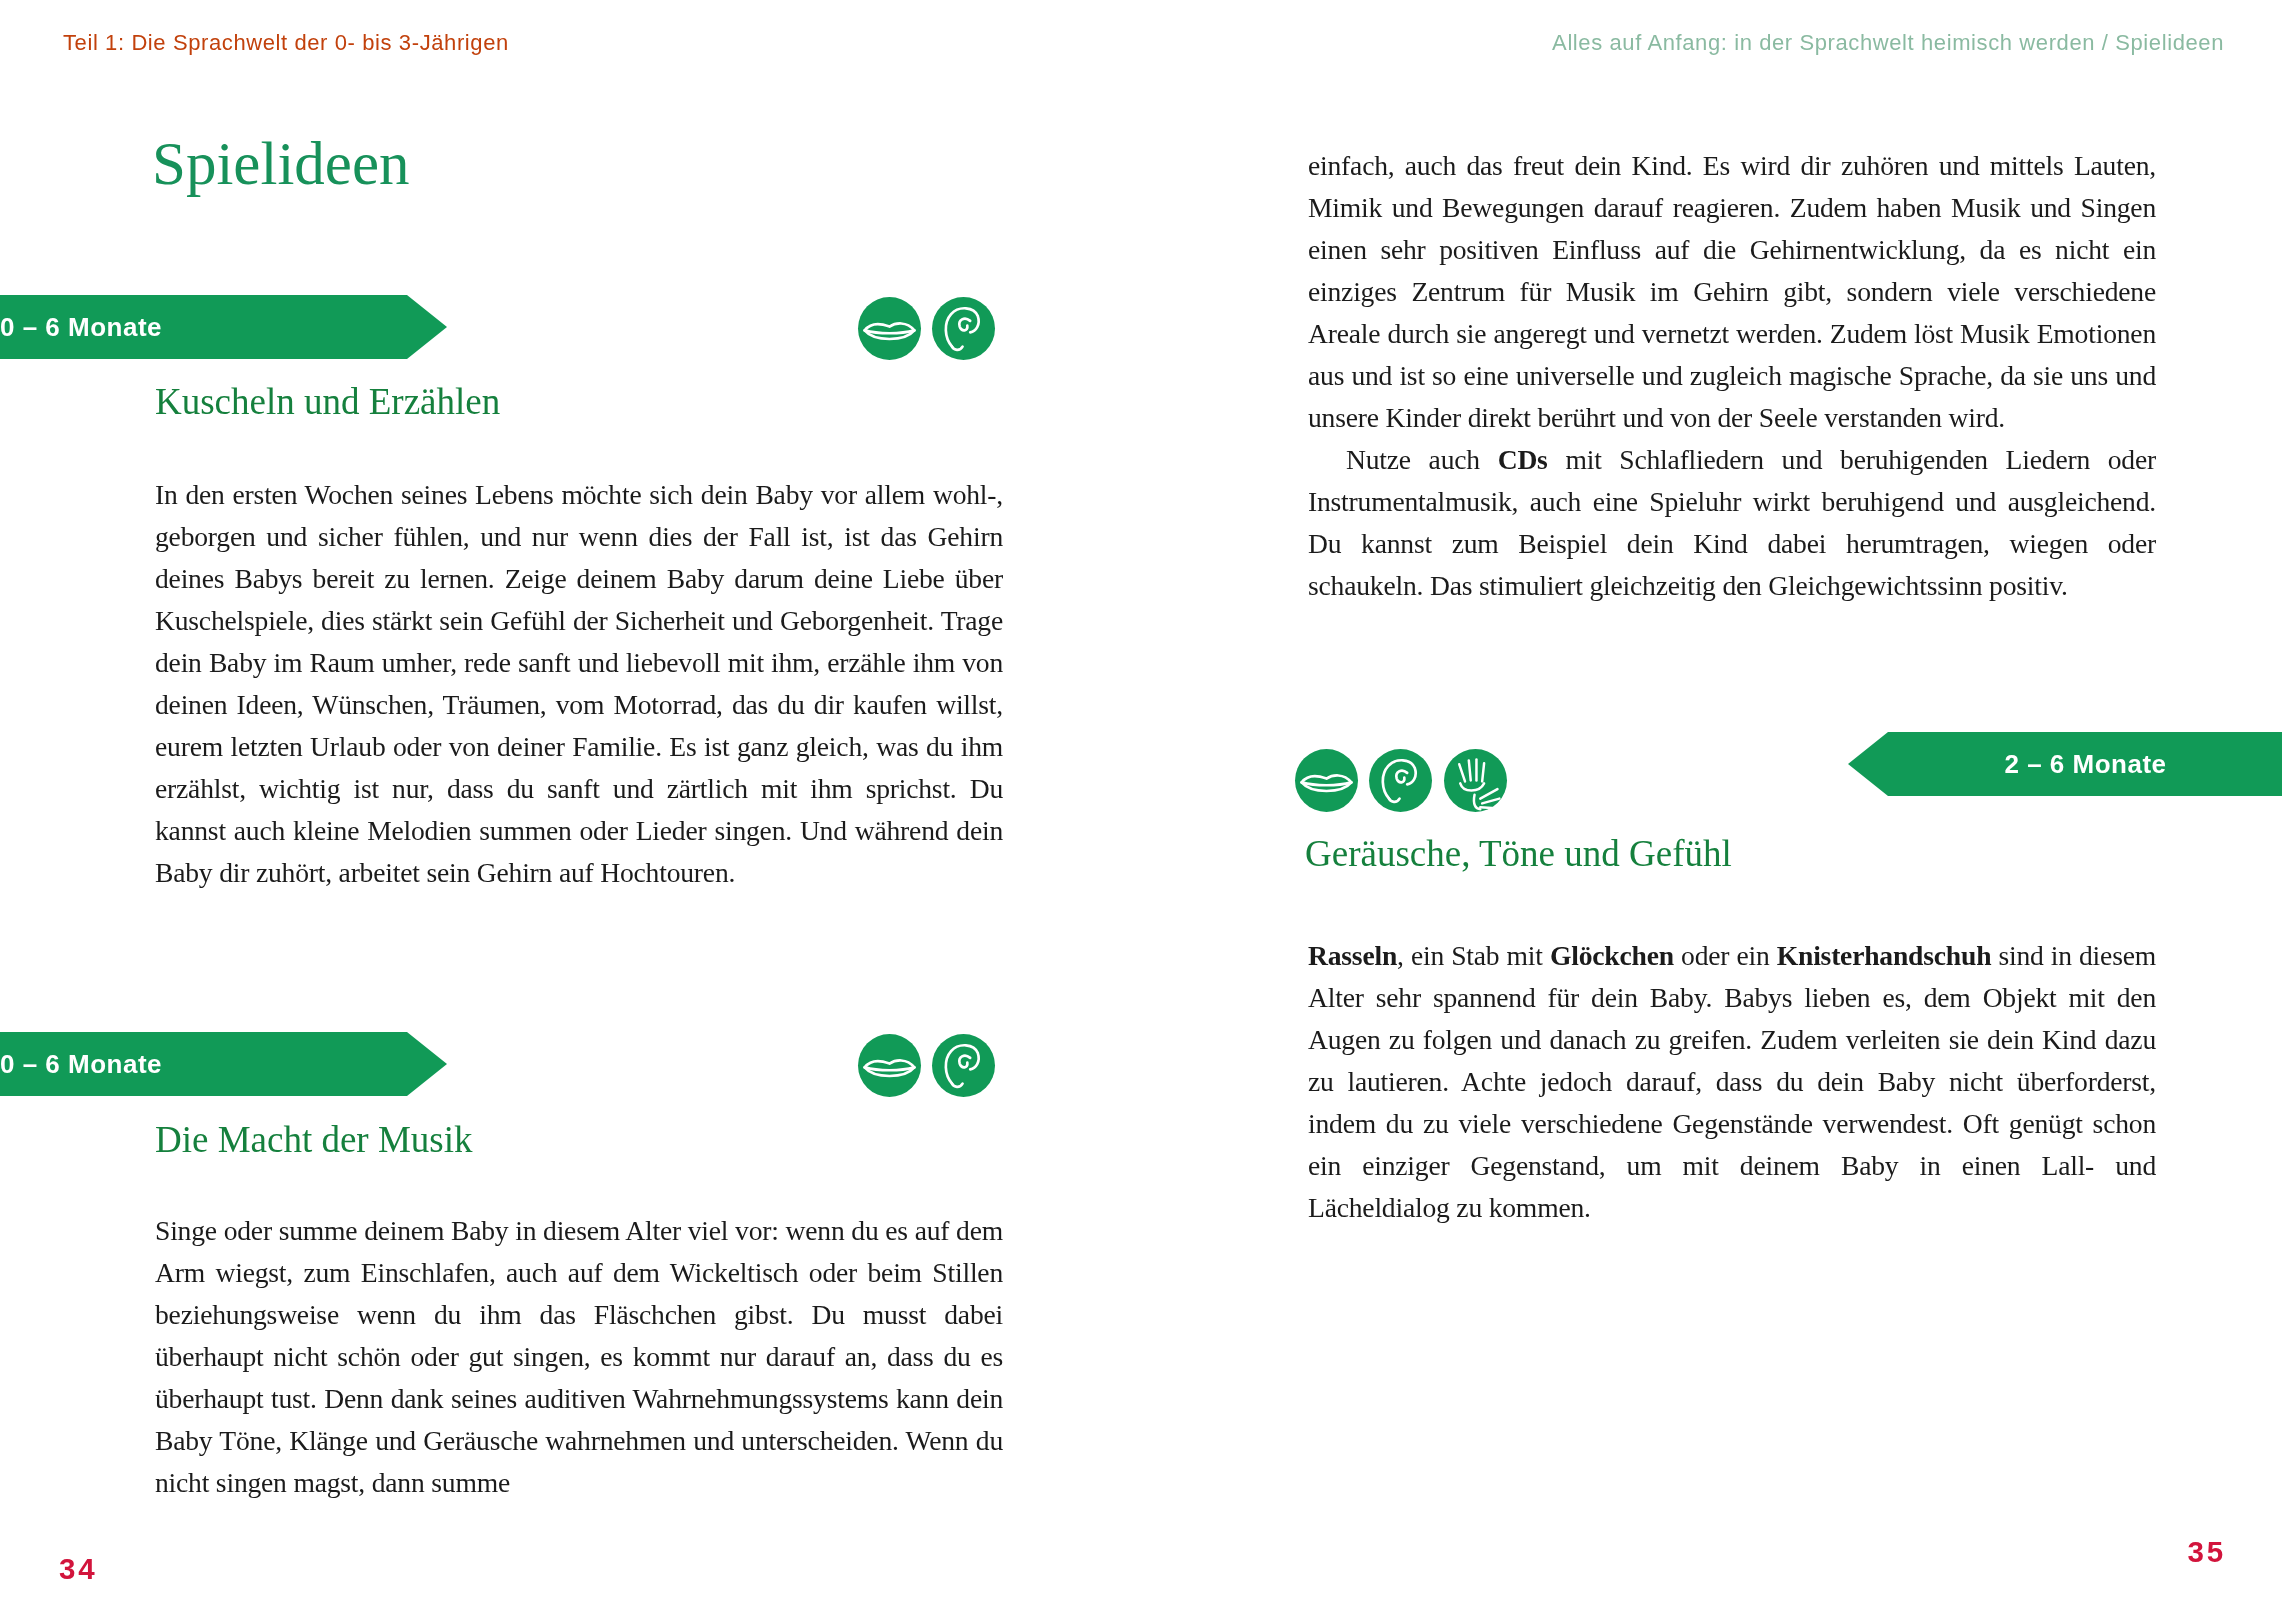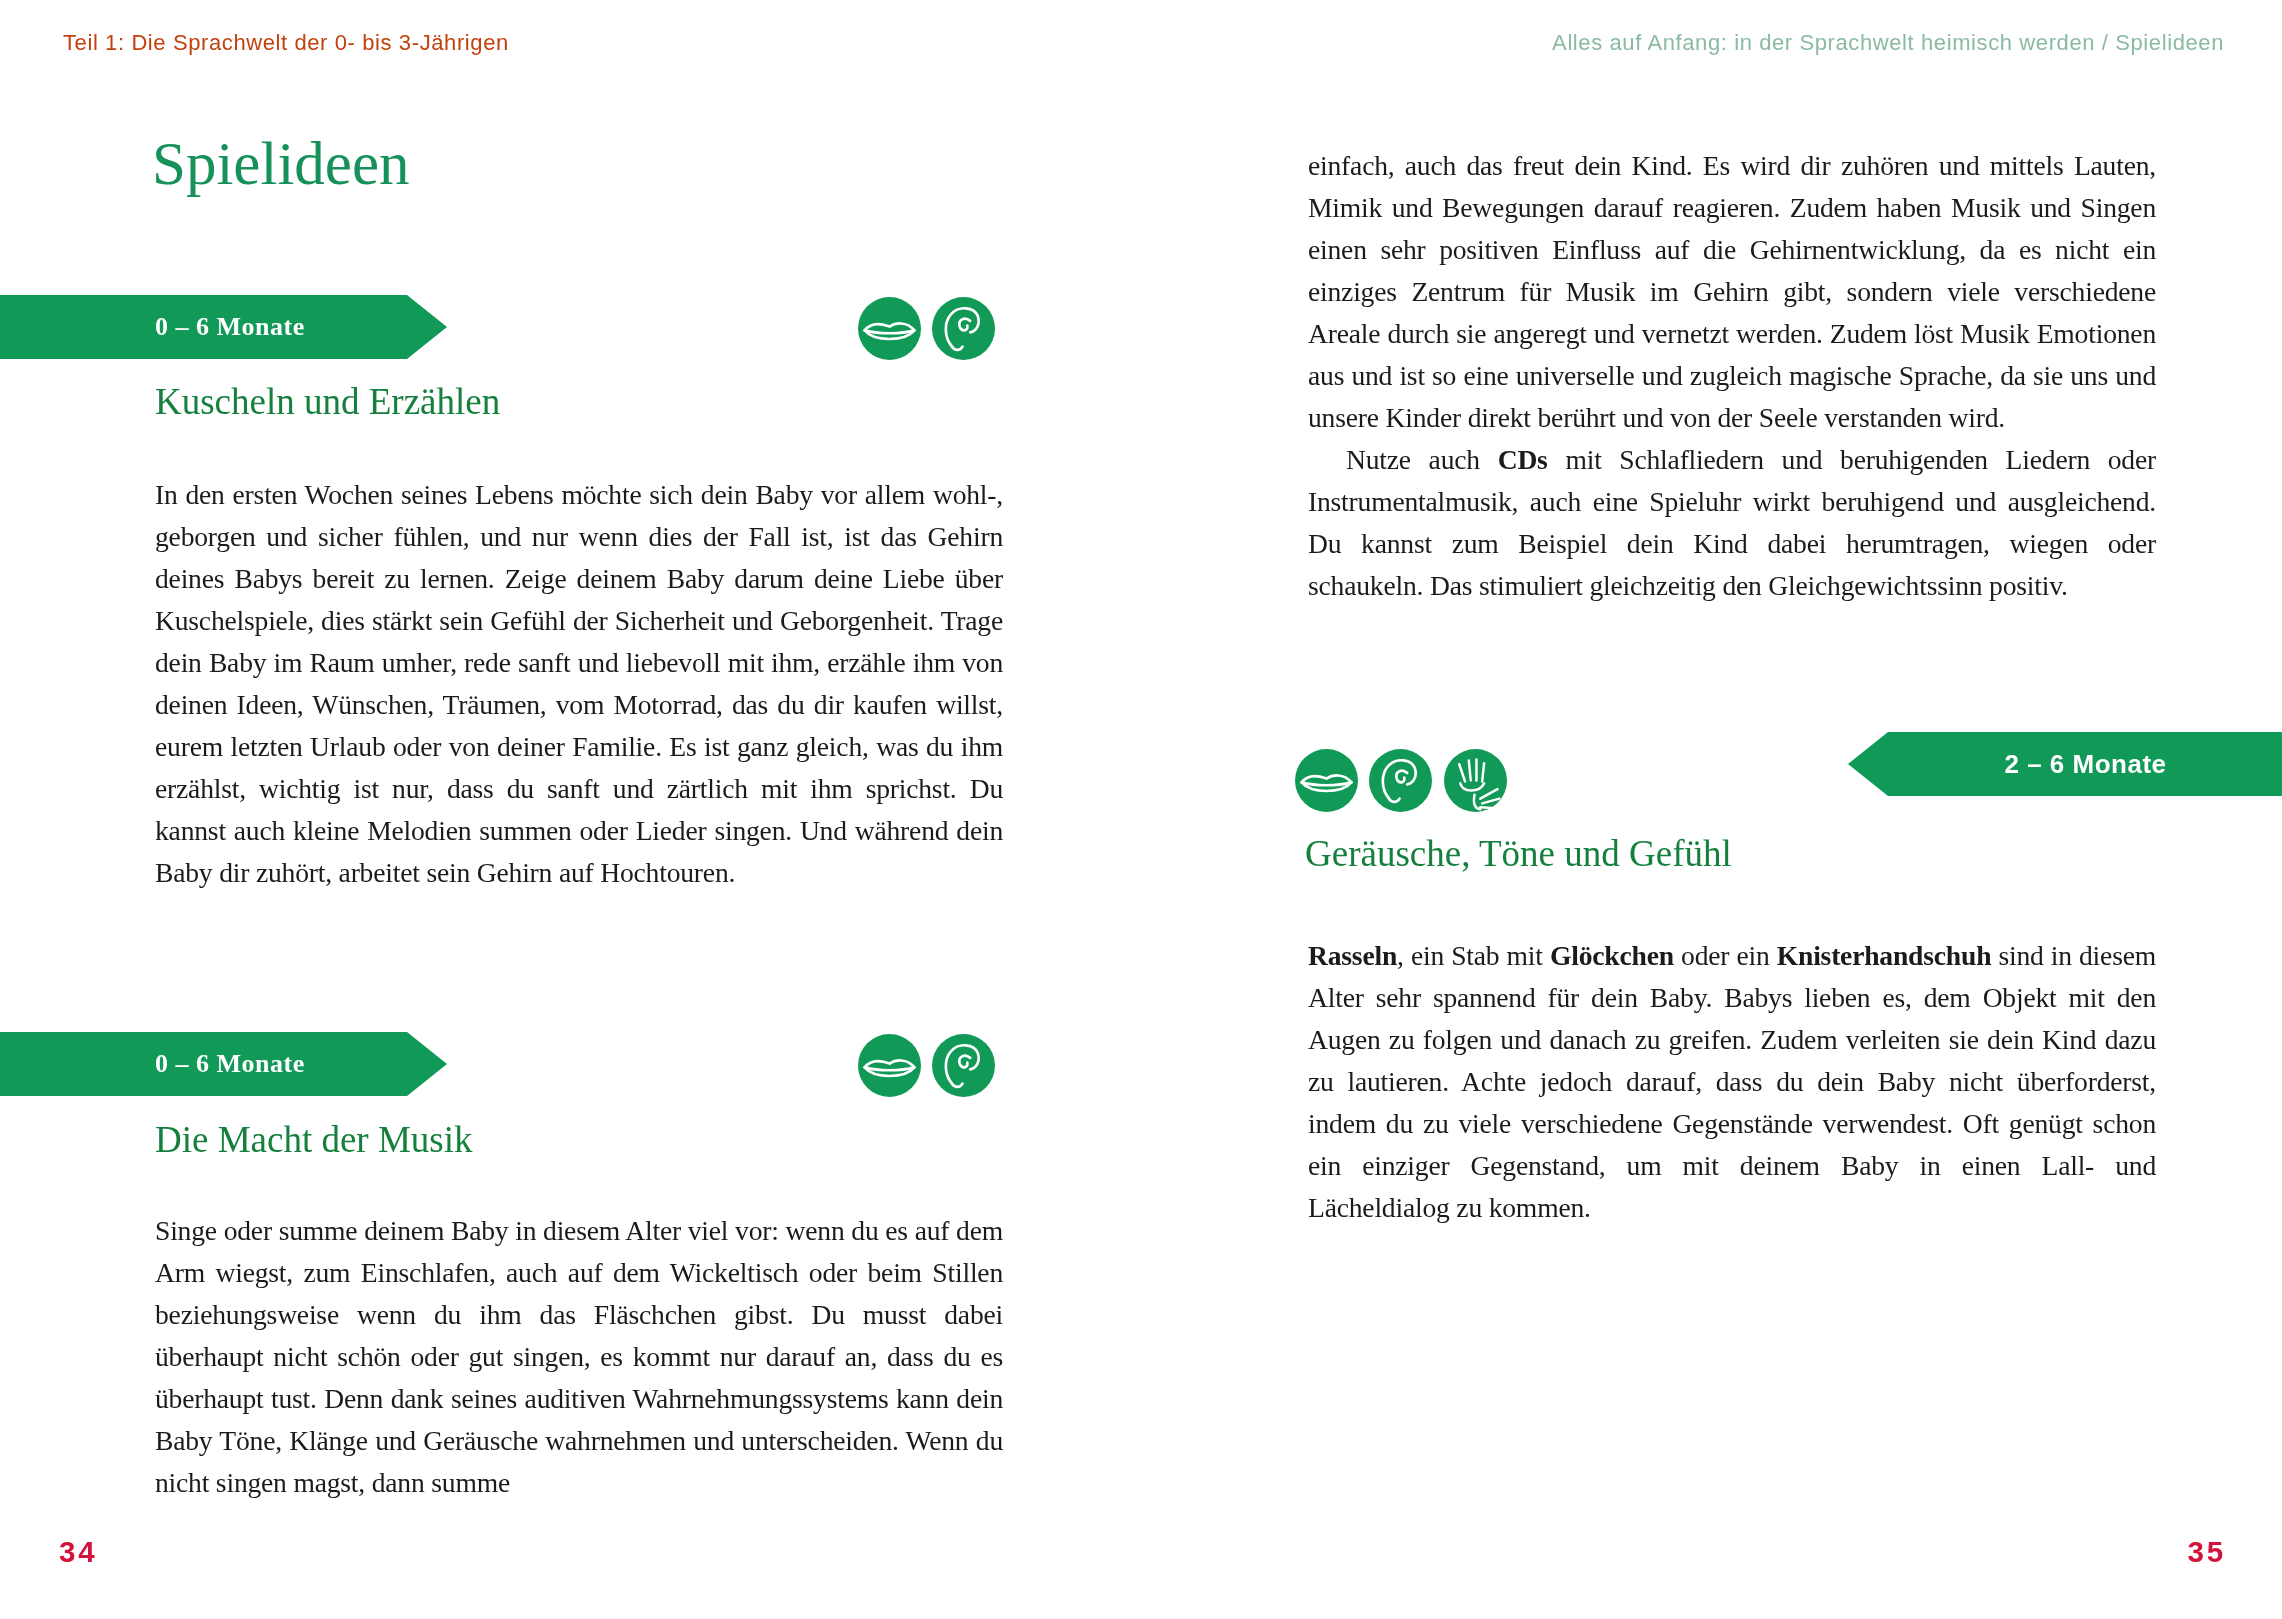--- a/index.html
+++ b/index.html
@@ -28,22 +28,20 @@
   .age-badge {
     position:absolute; height:64px;
     background:#119a57; color:#ffffff;
     font-family:"Liberation Sans", sans-serif;
     font-weight:bold; font-size:26px; letter-spacing:0.5px;
     display:flex; align-items:center;
   }
   .age-badge.point-right {
     left:0; width:447px;
     clip-path:polygon(0 0, calc(100% - 40px) 0, 100% 50%, calc(100% - 40px) 100%, 0 100%);
-    padding-left:155px;
-    font-family:Liberation Serif, serif;
   }
   .age-badge.point-left {
     right:0; width:435px;
     clip-path:polygon(40px 0, 100% 0, 100% 100%, 40px 100%, 0 50%);
     justify-content:center; padding-left:40px;
   }
 
   .icon-row { position:absolute; display:flex; gap:11.4px; }
   .icon-circle {
     width:63px; height:63px; border-radius:50%;
@@ -69,21 +67,21 @@
   }
   .body-text p { margin:0; }
   .body-text p.indented { text-indent:38px; }
 
   .page-number {
     position:absolute; top:1535px;
     font-family:"Liberation Sans", sans-serif;
     font-weight:bold; font-size:29.5px; letter-spacing:2.9px;
     color:#d2143c;
   }
-  .page-number.left  { left:59px; }
+  .page-number.left  { left:59px;margin-top:17px; }
   .page-number.right { right:57px; }
 </style>
 </head>
 <body>
 
 <div class="running-header left">Teil 1: Die Sprachwelt der 0- bis 3-Jährigen</div>
 <div class="running-header right">Alles auf Anfang: in der Sprachwelt heimisch werden / Spielideen</div>
 
 <div>
 

